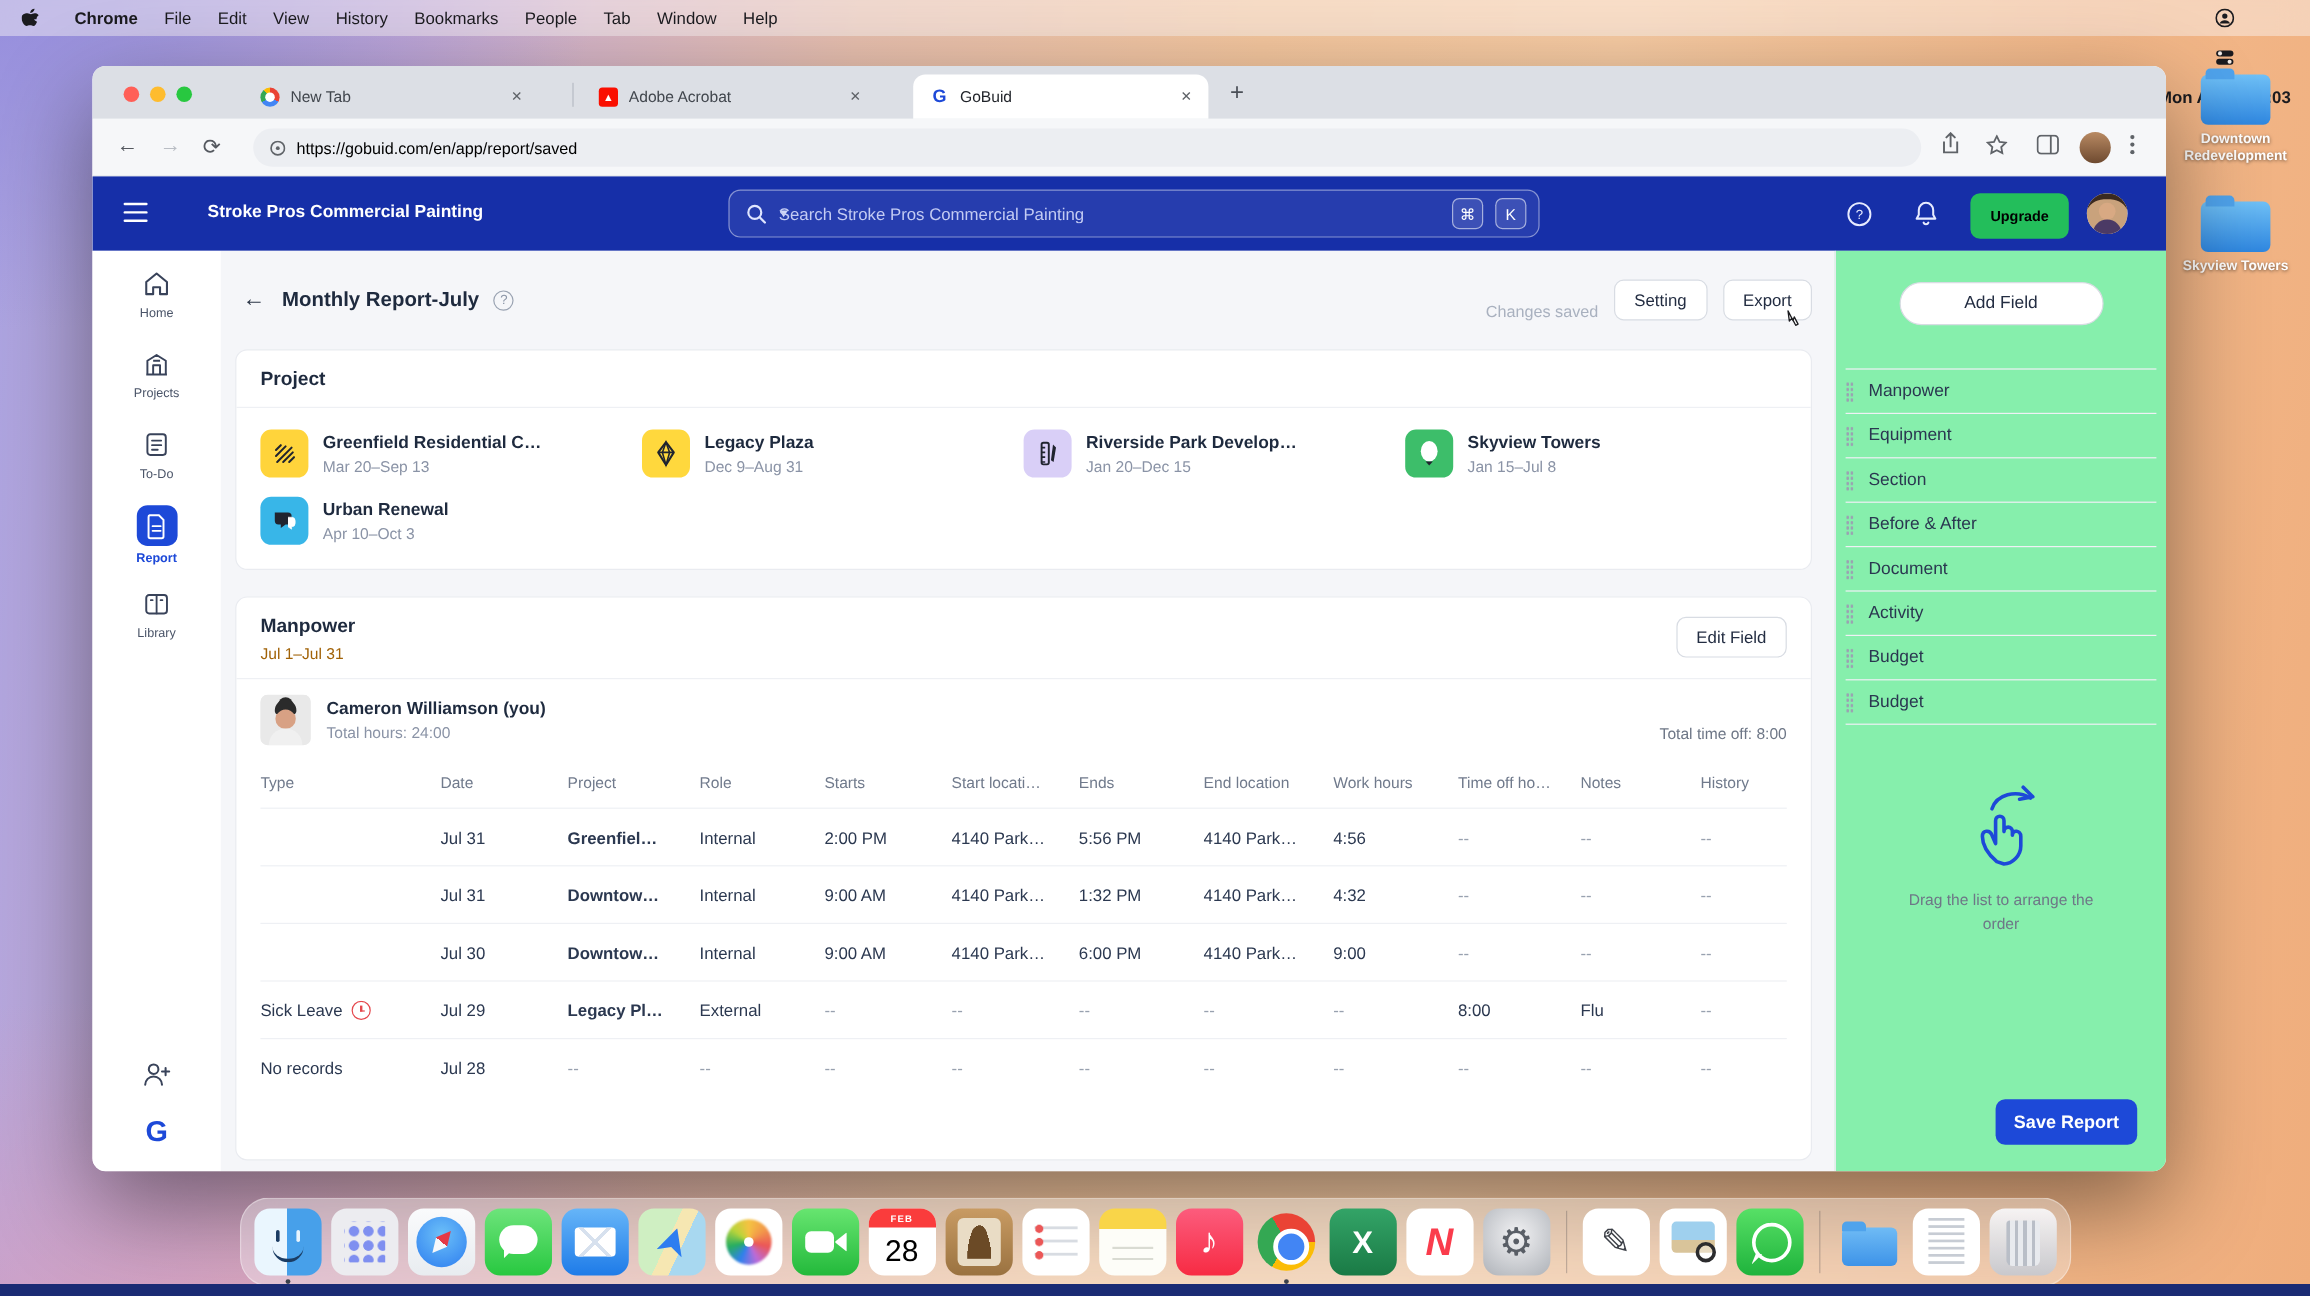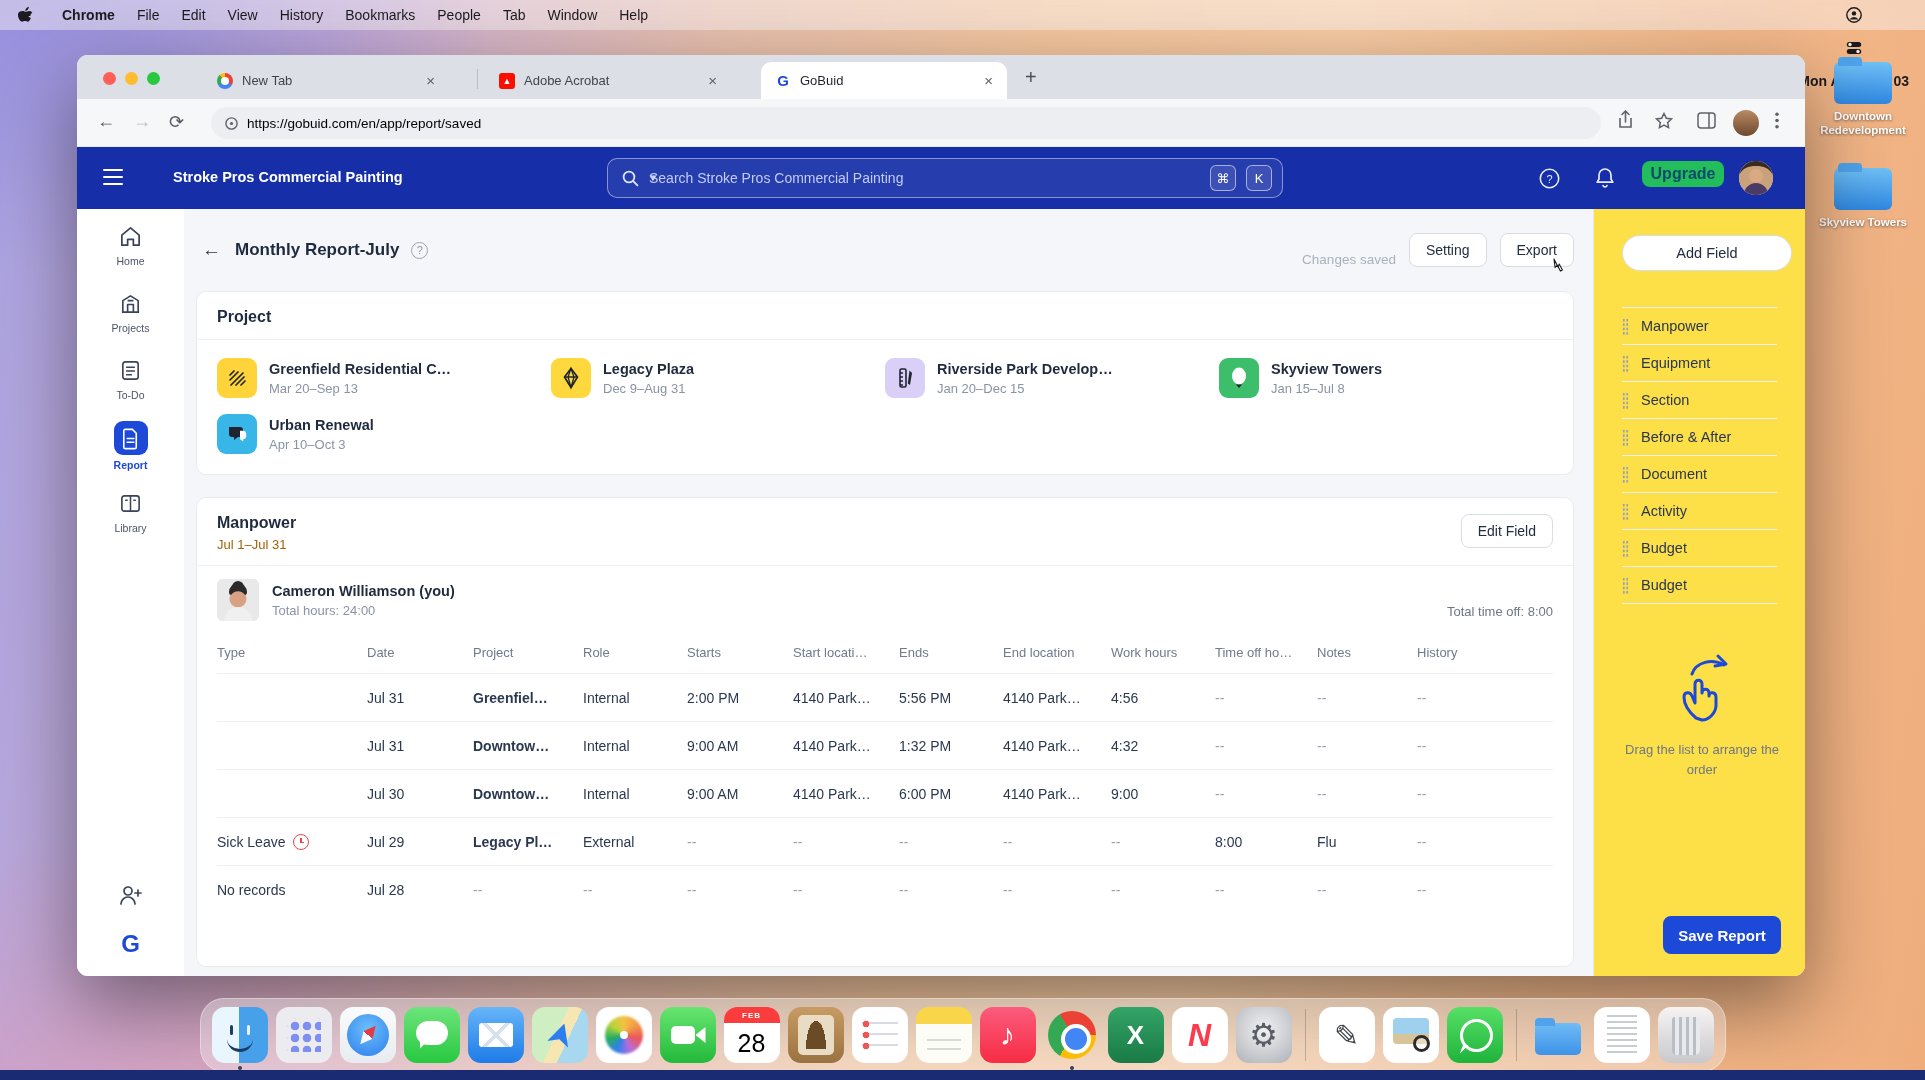--- a/index.html
+++ b/index.html
@@ -65,22 +65,22 @@
   #hamburger i { height:2.4px; background:#fff; border-radius:2px; }
   #org-name { position:absolute; left:96px; top:22px; color:#fff; font-size:14.5px; font-weight:600; }
   #org-chevron { position:absolute; left:570px; top:24px; color:#cdd4f6; font-size:12px; transform:scaleY(.8); }
   #app-search { position:absolute; left:530px; top:11px; width:676px; height:40px; border-radius:10px;
     background:rgba(255,255,255,.07); border:1px solid rgba(255,255,255,.45); display:flex; align-items:center; gap:10px; padding:0 10px 0 14px; }
   #app-search input { flex:1; background:transparent; border:0; outline:none; color:#e8ecff; font-size:14px; font-family:"Liberation Sans",sans-serif; }
   #app-search input::placeholder { color:#c3cbf3; }
   .kbd { min-width:26px; height:26px; border-radius:6px; border:1px solid rgba(255,255,255,.55); background:rgba(255,255,255,.10);
     color:#fff; font-size:13px; display:flex; align-items:center; justify-content:center; padding:0 5px; }
   .hdr-ico { position:absolute; top:19px; color:#e7ebff; }
-  #upgrade-btn { position:absolute; left:1565px; top:14px; width:82px; height:26px; border-radius:8px; background:var(--upgrade-green,#23be5b);
-    color:#0c4a6e; font-size:16px; font-weight:600; display:flex; align-items:center; justify-content:center; }
+  #upgrade-btn { position:absolute; left:1565px; top:14px; width:82px; height:38px; border-radius:8px; background:var(--upgrade-green,#23be5b);
+    color:#000000; font-size:12px; font-weight:600; display:flex; align-items:center; justify-content:center; }
   #hdr-avatar { position:absolute; left:1662px; top:14px; width:34px; height:34px; border-radius:50%; overflow:hidden; background:#d8dbe2; }
 
   
   #appbody { position:absolute; top:154px; bottom:0; left:0; right:0; display:flex; }
   #rail { width:107px; background:#fff; position:relative; flex:none; }
   .rail-item { position:absolute; left:0; width:107px; display:flex; flex-direction:column; align-items:center; gap:4px; }
   .rail-ico { width:30px; height:30px; display:flex; align-items:center; justify-content:center; }
   .rail-item.active .rail-ico { width:34px; height:34px; background:var(--accent-blue,#1d49d8); border-radius:9px; }
   .rail-label { font-size:10.5px; color:#4a5468; }
   .rail-item.active .rail-label { color:var(--accent-blue,#1d49d8); font-weight:600; }
@@ -122,21 +122,21 @@
   #thead { padding:12px 0 13px; font-size:13px; color:#707a8c; }
   .trow { height:48px; border-top:1px solid #eef0f4; font-size:14px; color:#2b3850; }
   .cell { white-space:nowrap; overflow:hidden; text-overflow:ellipsis; padding-right:8px; display:flex; align-items:center; gap:8px; }
   .cell.strong { font-weight:700; }
   .cell.muted { color:#98a1af; }
   .warn-ico { width:16px; height:16px; border:1.6px solid var(--danger-red,#e5484d); border-radius:50%; position:relative; flex:none; }
   .warn-ico::before { content:""; position:absolute; left:6px; top:3px; width:1.6px; height:5px; background:var(--danger-red,#e5484d); }
   .warn-ico::after { content:""; position:absolute; left:6px; top:7px; width:4px; height:1.6px; background:var(--danger-red,#e5484d); }
 
   
-  #panel { width:212px; background:#fde047; border-left:1px solid #e7e9ee; position:relative; flex:none; padding:0 28px; }
+  #panel { width:276px; background:#86efac; border-left:1px solid #e7e9ee; position:relative; flex:none; padding:0 8px; }
   #add-field-btn { margin:26px auto 0; width:170px; height:36px; border:1px solid #d8dce3; border-radius:19px; background:#fff;
     font-size:14.5px; color:#232d42; display:flex; align-items:center; justify-content:center; }
   #fields { margin-top:36px; border-top:1px solid #eff1f5; }
   .field-item { height:37px; display:flex; align-items:center; gap:12px; border-bottom:1px solid #eff1f5; }
   .drag-handle { width:7px; height:17px; flex:none;
     background-image:radial-gradient(#9aa2b1 1px, transparent 1.3px); background-size:3.5px 4.4px; }
   .field-label { font-size:14.5px; color:#2a3750; }
   #drag-illus { margin:44px auto 0; display:block; }
   #drag-hint { width:160px; margin:14px auto 0; text-align:center; font-size:13px; color:#6e7787; line-height:1.5; }
   #save-btn { position:absolute; right:24px; bottom:22px; width:118px; height:38px; border-radius:8px;

